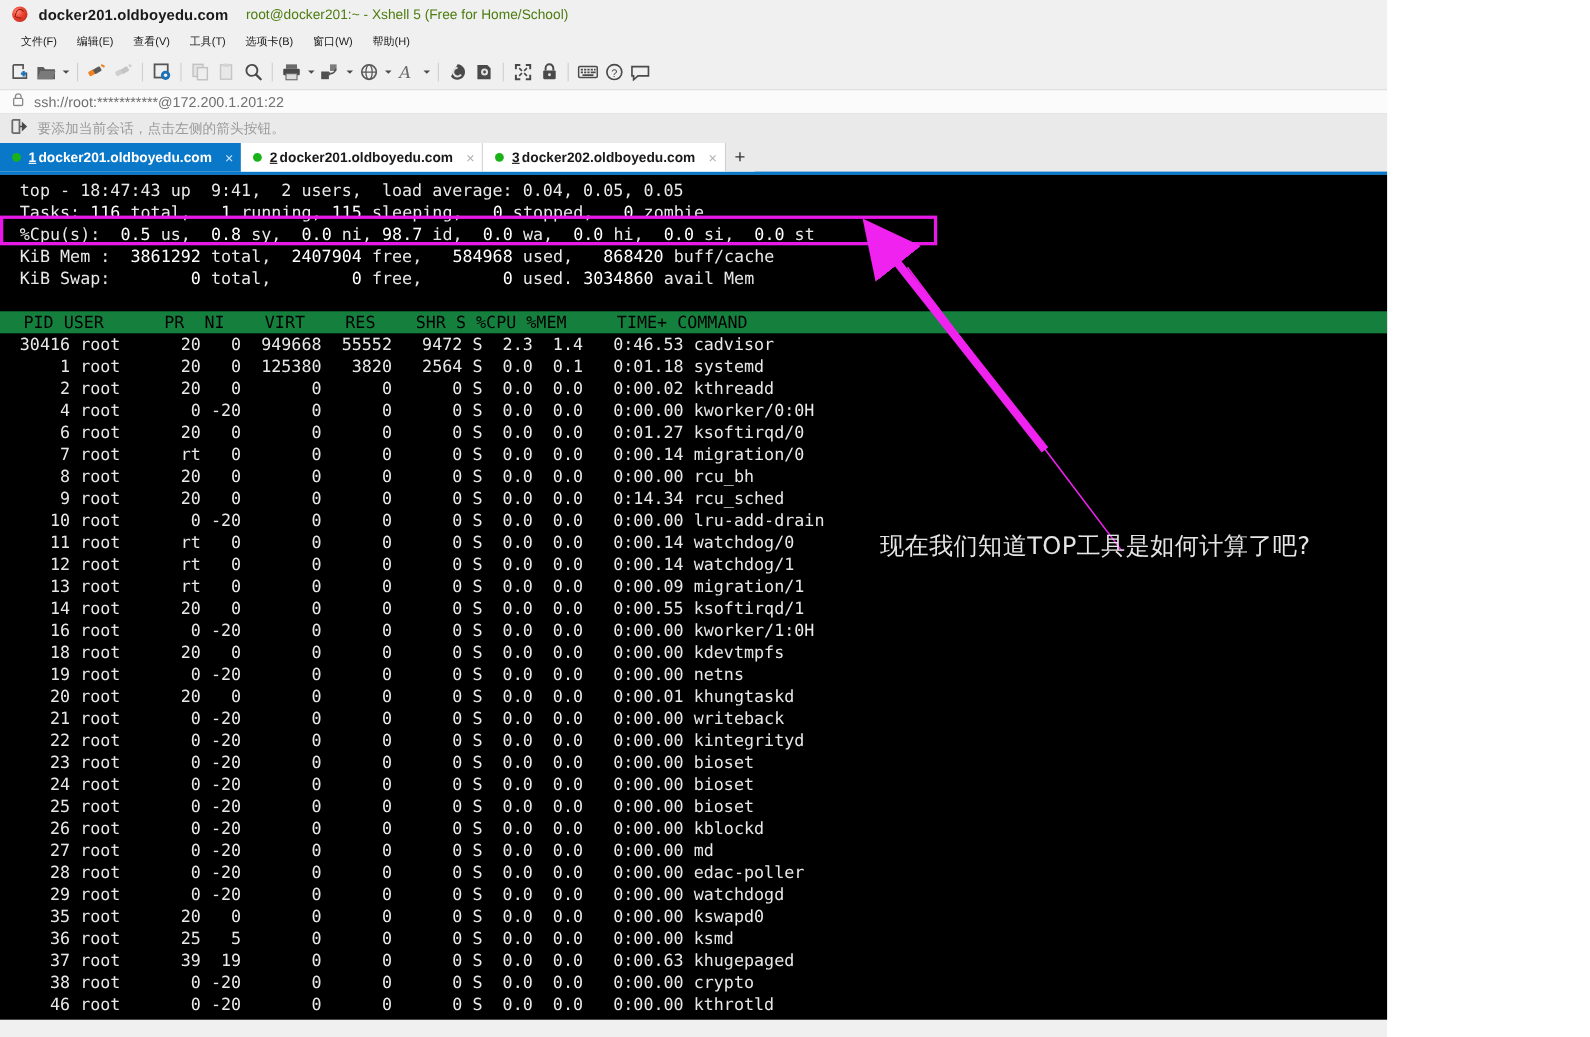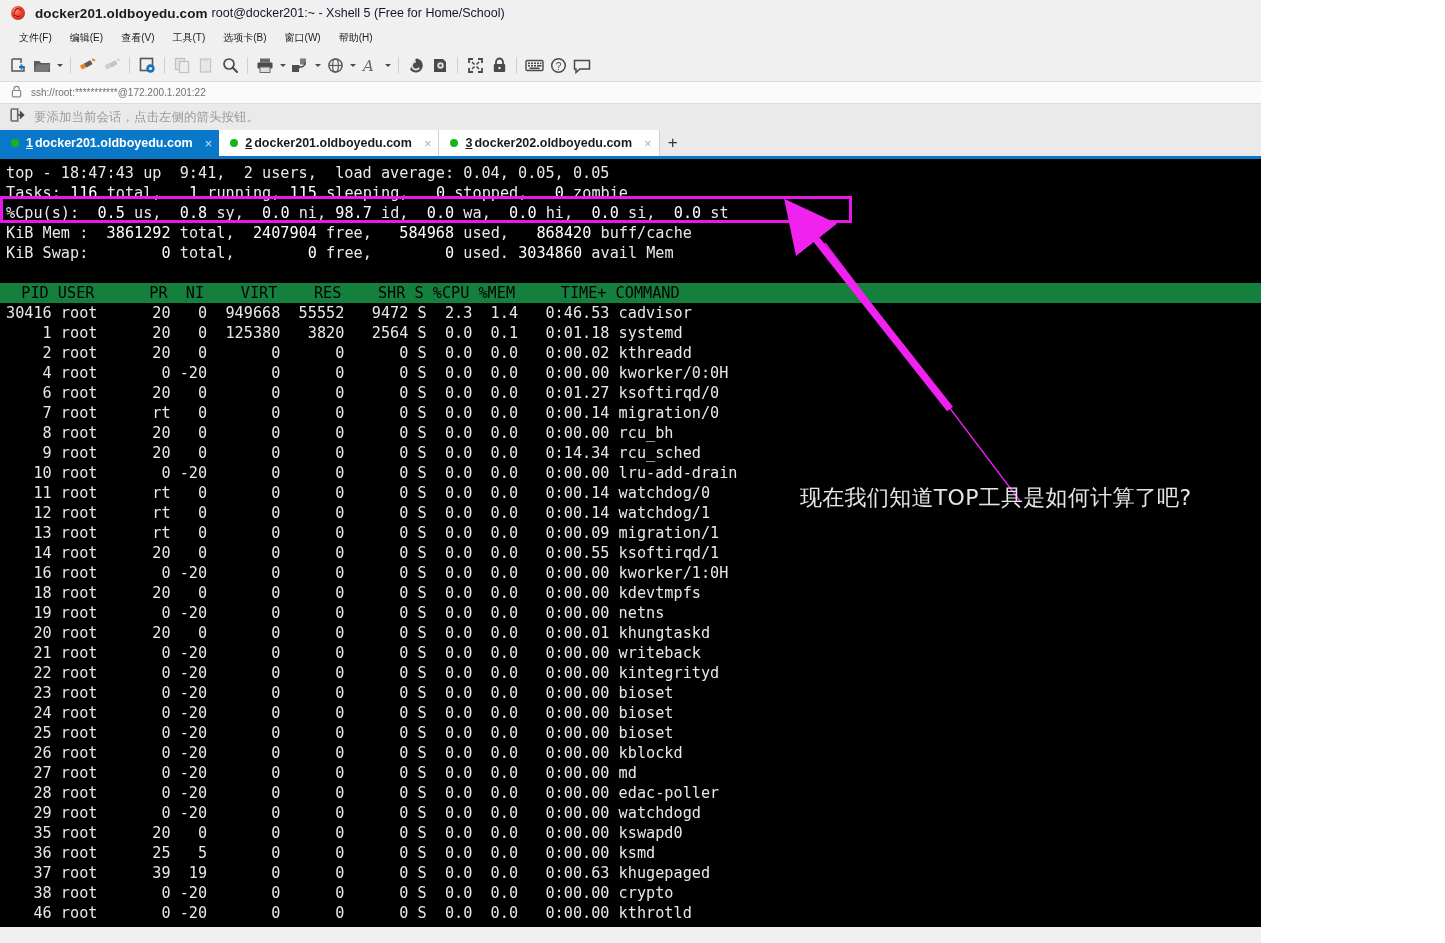--- a/index.html
+++ b/index.html
@@ -29,21 +29,21 @@
   .app-icon .swirl {
     position: absolute; left: 4px; top: 3px; width: 8px; height: 9px;
     border: 1.6px solid #8d1710; border-radius: 50% 50% 50% 20%;
     border-right-color: transparent;
     transform: rotate(20deg);
   }
   .title-main {
     font-size: 13.5px; font-weight: bold; color: #1a1a1a; letter-spacing: 0.1px;
   }
   .title-sub {
-    font-size: 12.5px; color: #0f172a; margin-left: 4px;
+    font-size: 12.5px; color: #4d7c0f; margin-left: 16px;
   }
 
   
   .menubar {
     height: 24px; display: flex; align-items: center;
     padding-left: 10px; background: #f0f0f0; gap: 0px;
   }
   .menu-item {
     font-size: 10px; color: #1a1a1a;
     padding: 3px 9px; cursor: default; white-space: nowrap;
@@ -71,21 +71,21 @@
   }
   .tb-sep { width: 1px; height: 17px; background: #cfcfcf; margin: 0 5px; }
   .tb svg { display: block; }
 
   
   .addrbar {
     height: 23px; display: flex; align-items: center;
     background: #fbfbfb; border-top: 1px solid #dcdcdc;
     border-bottom: 1px solid #dcdcdc; padding-left: 11px;
   }
-  .addr-text { font-size: 10px; color: #707070; margin-left: 9px; }
+  .addr-text { font-size: 13px; color: #707070; margin-left: 9px; }
 
   
   .hintbar {
     height: 26px; display: flex; align-items: center;
     background: #eaeaea; padding-left: 10px;
   }
   .hint-text { font-size: 12.5px; color: #9a9a9a; margin-left: 9px; }
 
   
   .tabbar {
@@ -124,21 +124,21 @@
     position: relative;
     background: #000000;
     height: 768px;
     overflow: hidden;
     font-family: "DejaVu Sans Mono", "Liberation Mono", monospace;
     font-size: 15.2px;
     line-height: 20px;
     padding-top: 4px;
     color: #c8c8c8;
   }
-  .trow { white-space: pre; padding-left: 6px; height: 20px; }
+  .trow { white-space: pre; padding-left: 18px; height: 20px; }
   .tw  { color: #e8e8e8; }            
   .tb2 { color: #ffffff; font-weight: normal; }  
   .hdrrow {
     background: #15803d; color: #000000;
     white-space: pre; height: 20px; padding-left: 3px;
     font-weight: normal;
   }
 
   
   .cpu-box {

